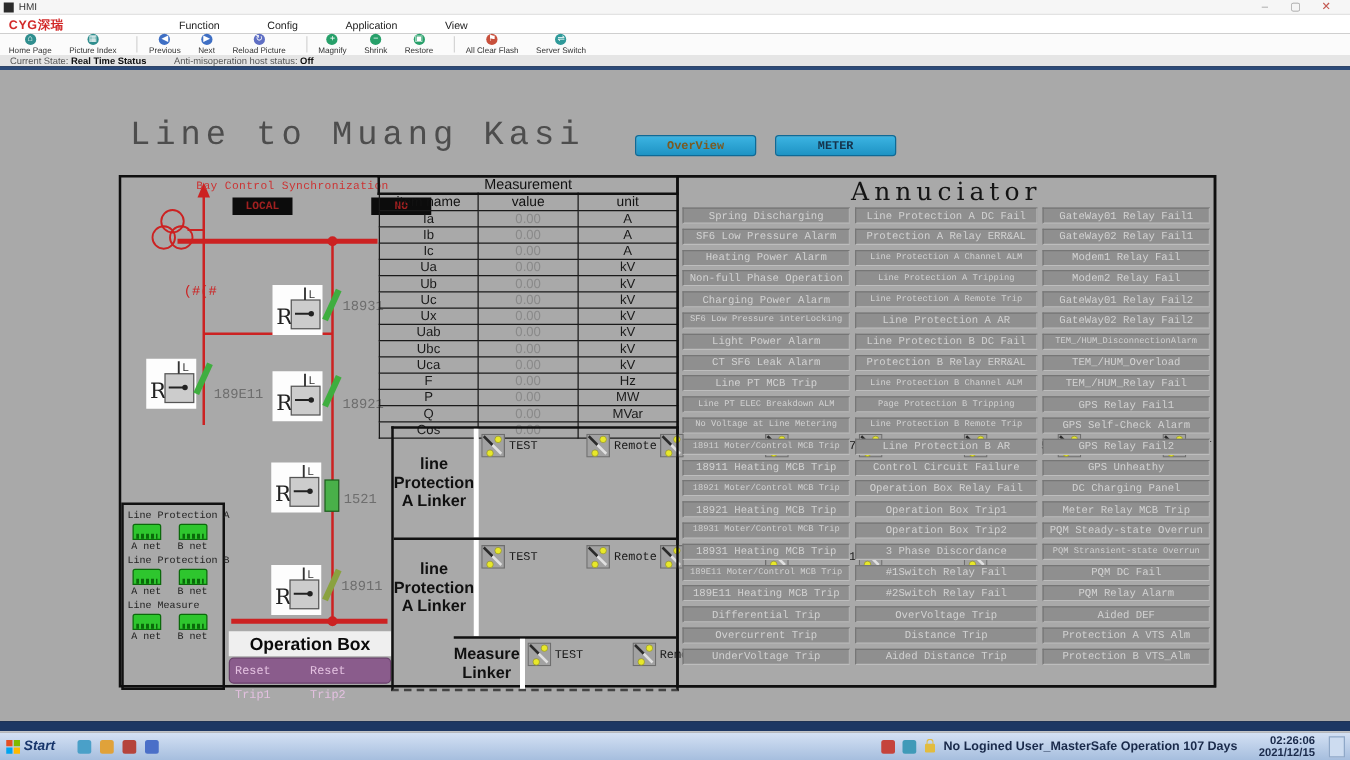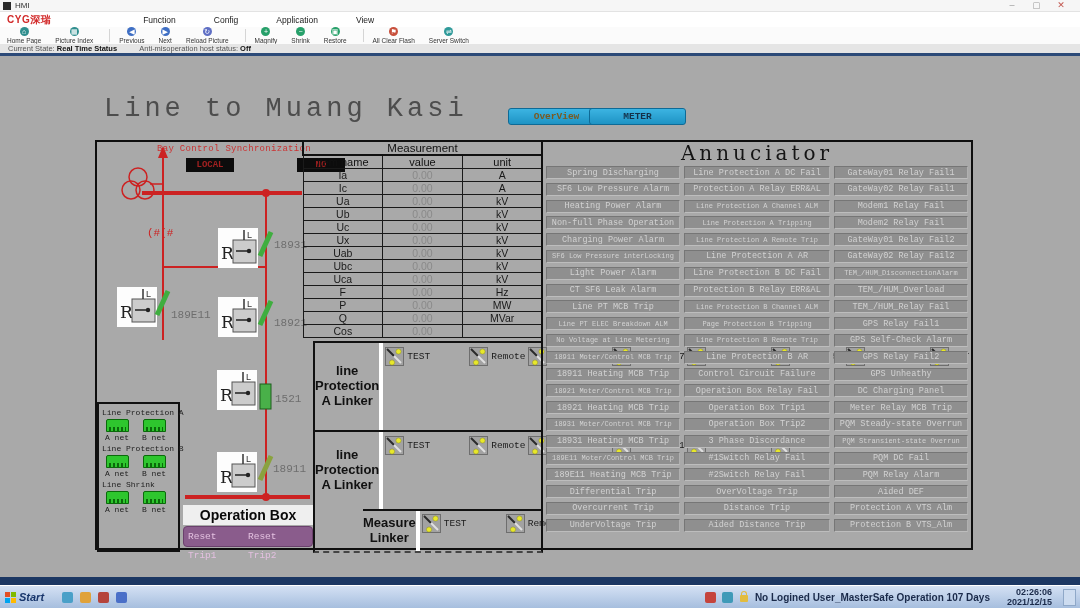--- a/index.html
+++ b/index.html
@@ -29,21 +29,21 @@
   .statusbar b { color:#111; }
   .statusbar .sep2 { margin-left:20px; }
   .strip-top { position:absolute; left:0; top:53px; width:1080px; height:3px; background:#2c4a78; }
   .canvas { position:absolute; left:0; top:56px; width:1080px; height:521px; background:#a9a9a9; }
   .strip-bottom { position:absolute; left:0; top:577px; width:1080px; height:8px; background:#1c3763; }
 
   
   .page-title { position:absolute; left:104px; top:94px; font-family:"Liberation Mono",monospace; font-size:27px; letter-spacing:4px; color:#4d4d4d; }
   .page-btn { position:absolute; top:108px; width:97px; height:17px; border:1px solid #0e6a96; border-radius:3px; background:linear-gradient(#3cb4e2,#1e93c4); font-family:"Liberation Mono",monospace; font-size:9.5px; font-weight:bold; text-align:center; line-height:15px; }
   #overview-btn { left:508px; color:#7a5a22; }
-  #meter-btn { left:589px; color:#14324a; }
+  #meter-btn { left:620px; color:#14324a; }
 
   
   .main-panel { position:absolute; left:95px; top:140px; width:878px; height:410px; border:2px solid #0f0f0f; }
 
   
   #diagram-svg { position:absolute; left:95px; top:140px; }
   .sync-label { position:absolute; left:157px; top:144px; font-family:"Liberation Mono",monospace; font-size:9px; color:#cc3333; letter-spacing:0.3px; }
   .ind-box { position:absolute; top:158px; width:48px; height:14px; background:#0c0c0c; color:#a02020; font-family:"Liberation Mono",monospace; font-size:9px; font-weight:bold; text-align:center; line-height:14px; }
   #local-box { left:186px; } #no-box { left:297px; }
 
@@ -287,21 +287,21 @@
       <div class="net-ports">
         <div class="net-port">
           <div class="port-icon"></div>
           <div class="port-label">A net</div>
         </div>
         <div class="net-port">
           <div class="port-icon"></div>
           <div class="port-label">B net</div>
         </div>
       </div>
-      <div class="net-label">Line Shrink</div>
+      <div class="net-label">Line Measure</div>
       <div class="net-ports">
         <div class="net-port">
           <div class="port-icon"></div>
           <div class="port-label">A net</div>
         </div>
         <div class="net-port">
           <div class="port-icon"></div>
           <div class="port-label">B net</div>
         </div>
       </div>
@@ -318,20 +318,25 @@
       <tr>
           <th class="m-title" colspan="3">Measurement</th>
         </tr>
       <tr>
         <th class="m-head col-item">item name</th>
         <th class="m-head col-value">value</th>
         <th class="m-head col-unit">unit</th>
       </tr>
     <tr>
           <td class="m-item col-item">Ia</td>
+          <td class="m-value col-value">0.00</td>
+          <td class="m-unit col-unit">A</td>
+        </tr>
+        <tr>
+          <td class="m-item col-item">Ib</td>
           <td class="m-value col-value">0.00</td>
           <td class="m-unit col-unit">A</td>
         </tr>
         <tr>
           <td class="m-item col-item">Ic</td>
           <td class="m-value col-value">0.00</td>
           <td class="m-unit col-unit">A</td>
         </tr>
         <tr>
           <td class="m-item col-item">Ua</td>

